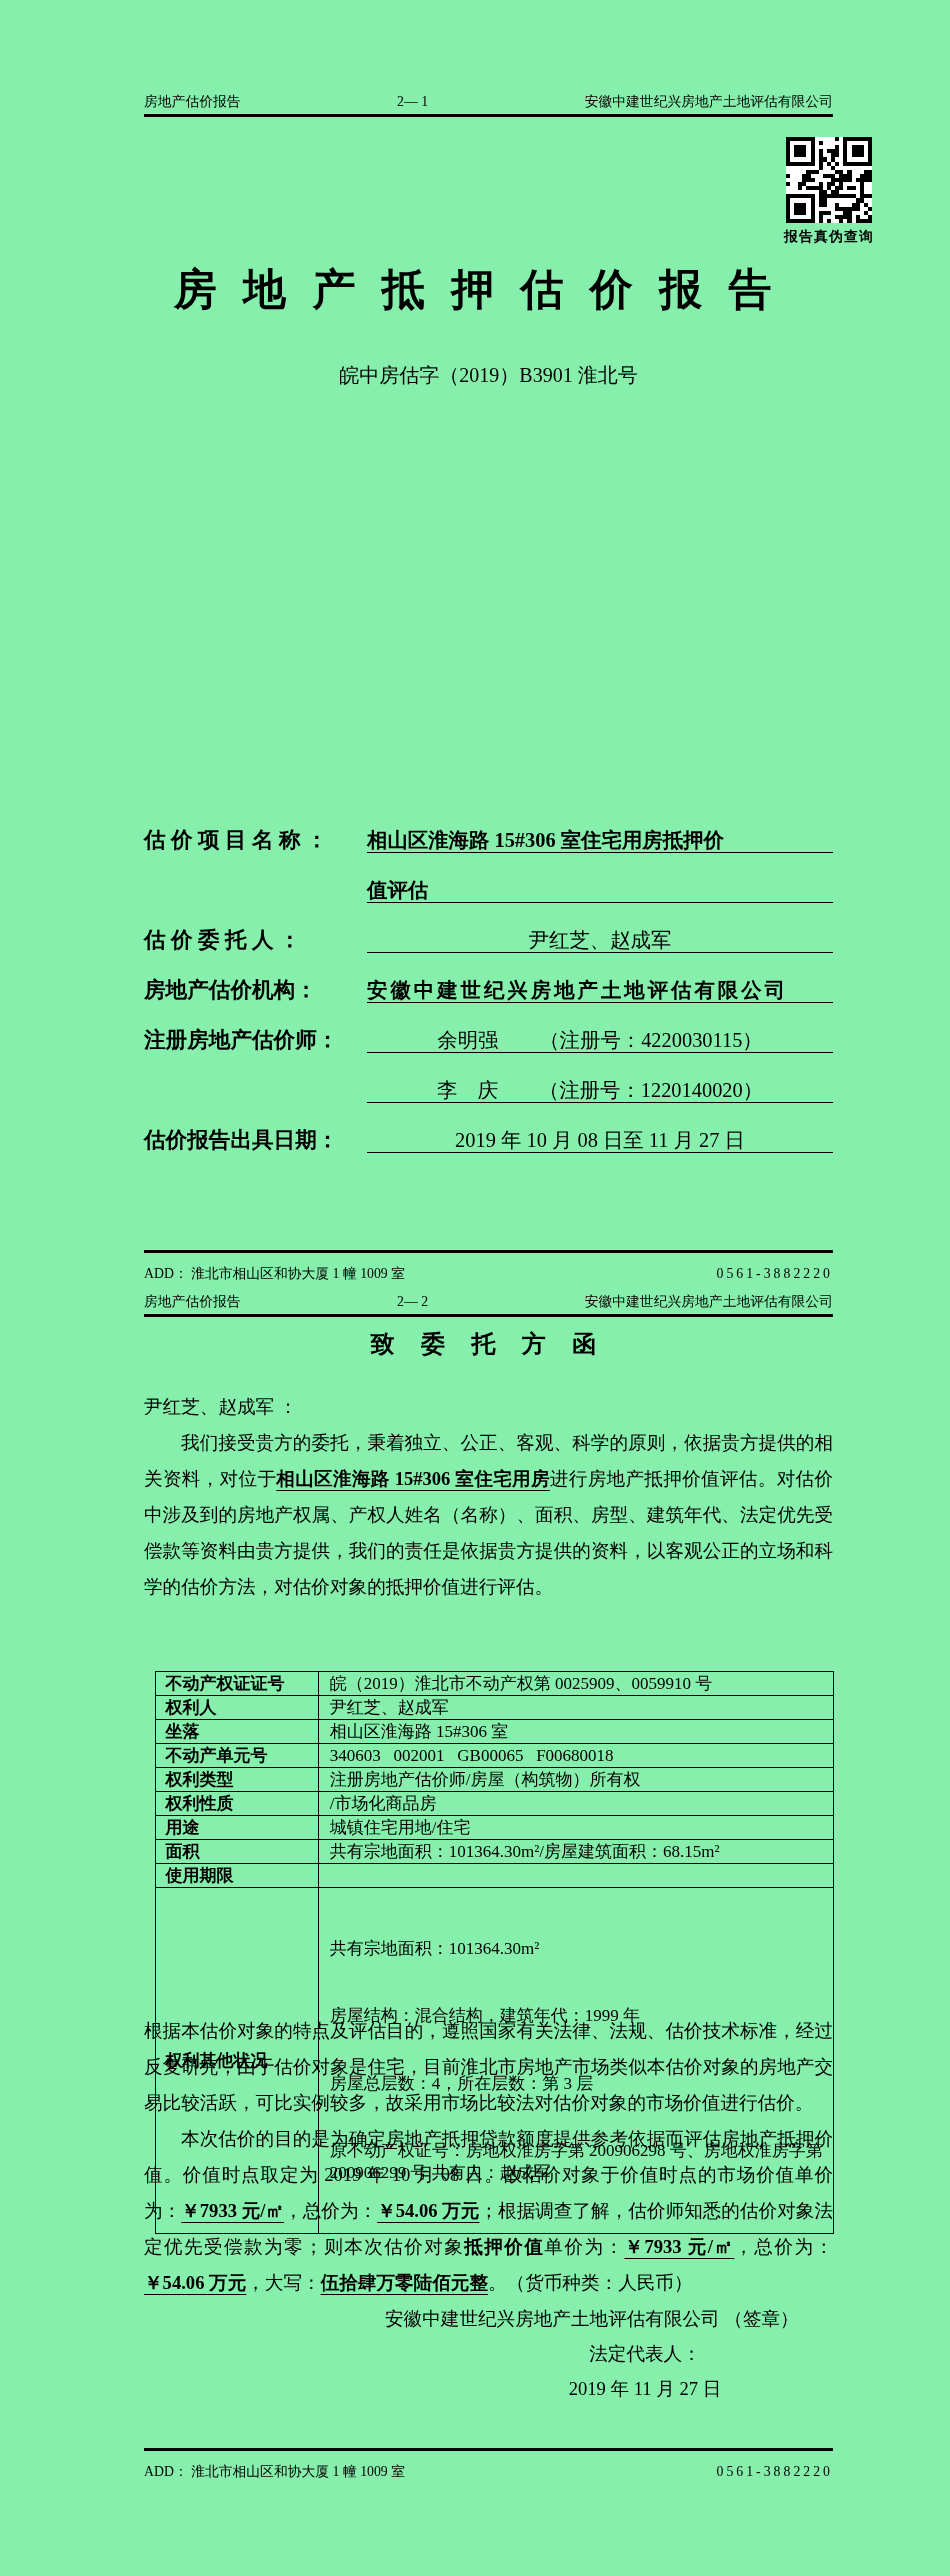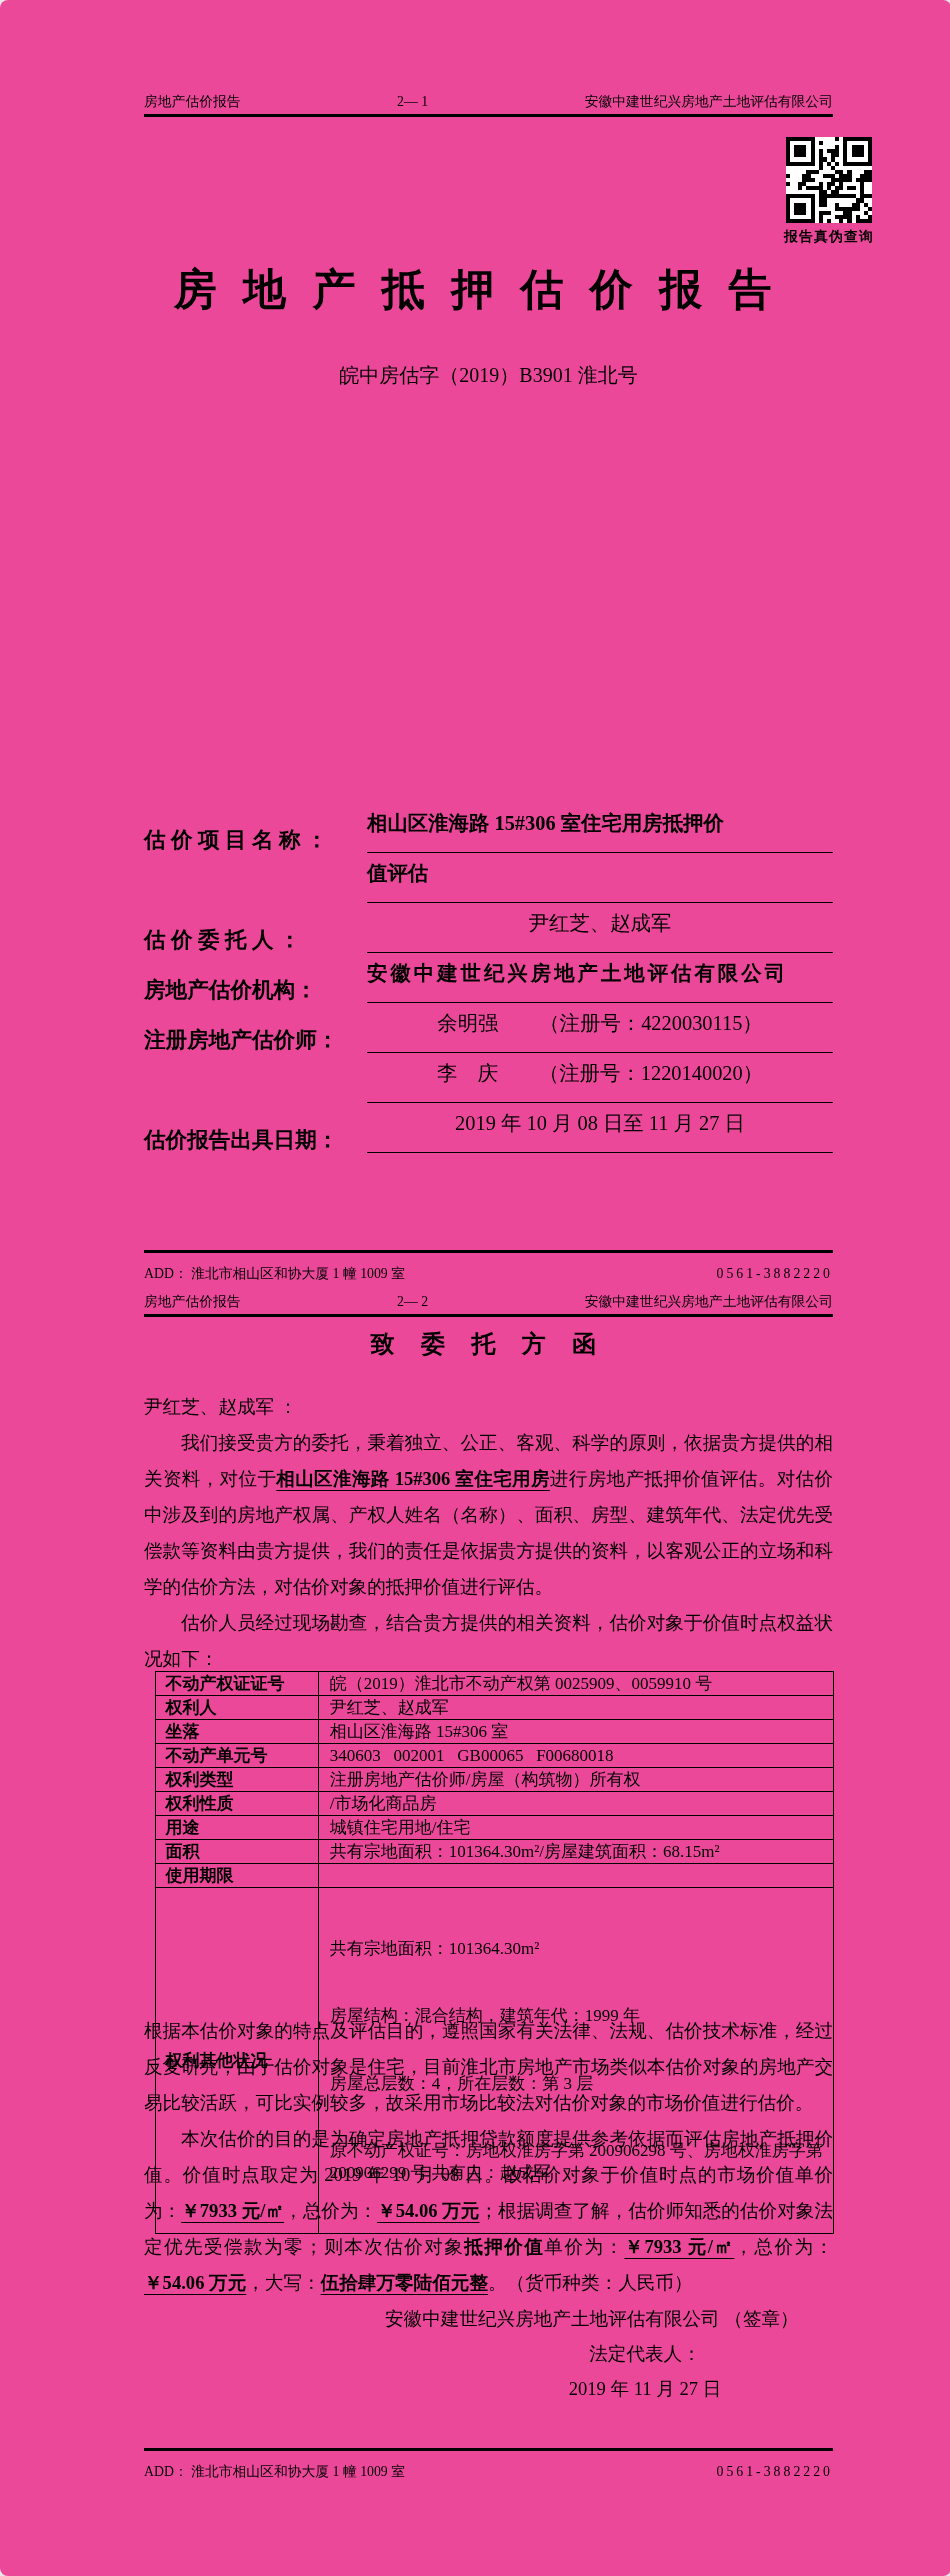--- a/index.html
+++ b/index.html
@@ -1,25 +1,24 @@
 <!DOCTYPE html>
 <html style="font-size:9.6px"><head>
 <meta charset="utf-8">
 <style>
   * { margin:0; padding:0; box-sizing:border-box; }
   html,body { background:#e8e8e8; }
   .canvas {
     position:relative;
     width:951px; height:2576px;
     margin:0 auto;
-    background:#ec4899;
+    background:#86efac;
     color:#000;
     font-family:"Liberation Serif","DejaVu Serif",serif;
     overflow:hidden;
-    border-radius:8px;
   }
   .abs { position:absolute; }
 
   
   .runhead {
     left:144px; width:689px;
     display:flex; justify-content:space-between; align-items:flex-end;
     font-size:13.8px; line-height:17px;
     border-bottom:3px solid #000; padding-bottom:4.2px;
   }
@@ -46,21 +45,21 @@
     left:144px; top:362px; width:689px;
     font-size:20px; text-align:center;
   }
 
   
   .fields { left:144px; top:803px; width:689px; }
   .frow { display:flex; align-items:flex-end; height:50px; }
   .flabel { width:223px; flex:none; font-size:21.6px; font-weight:bold; white-space:pre-wrap; line-height:1.1; }
   .fvalue {
     flex:1; border-bottom:1.8px solid #000;
-    font-size:20.4px; line-height:1.15; padding-bottom:17px;
+    font-size:20.4px; line-height:1.15; padding-bottom:0;
     white-space:pre-wrap;
   }
   .fvalue.center { text-align:center; }
   .fvalue.bold { font-weight:bold; }
   .fvalue.spread { letter-spacing:3px; }
 
   
   .letter-title {
     left:144px; top:1328px; width:689px;
     font-size:24px; font-weight:bold; letter-spacing:10.2px;
@@ -285,21 +284,20 @@
     <span>房地产估价报告</span>
     <span>2— 2</span>
     <span>安徽中建世纪兴房地产土地评估有限公司</span>
   </div>
 
   <div class="abs letter-title">致 委 托 方 函</div>
 
   <div class="abs bodytext" style="top:1389px;">
     <div>尹红芝、赵成军 ：</div>
     <p class="ind"><span>我们接受贵方的委托，秉着独立、公正、客观、科学的原则，依据贵方提供的相关资料，对位于</span><span class="hl">相山区淮海路 15#306 室住宅用房</span><span>进行房地产抵押价值评估。对估价中涉及到的房地产权属、产权人姓名（名称）、面积、房型、建筑年代、法定优先受偿款等资料由贵方提供，我们的责任是依据贵方提供的资料，以客观公正的立场和科学的估价方法，对估价对象的抵押价值进行评估。</span></p>
-    <p class="ind">估价人员经过现场勘查，结合贵方提供的相关资料，估价对象于价值时点权益状况如下：</p>
   </div>
 
   <table class="info">
     <tbody>
       <tr>
           <td class="tl">不动产权证证号</td>
           <td class="tv">皖（2019）淮北市不动产权第 0025909、0059910 号</td>
         </tr>
       <tr>
           <td class="tl">权利人</td>

